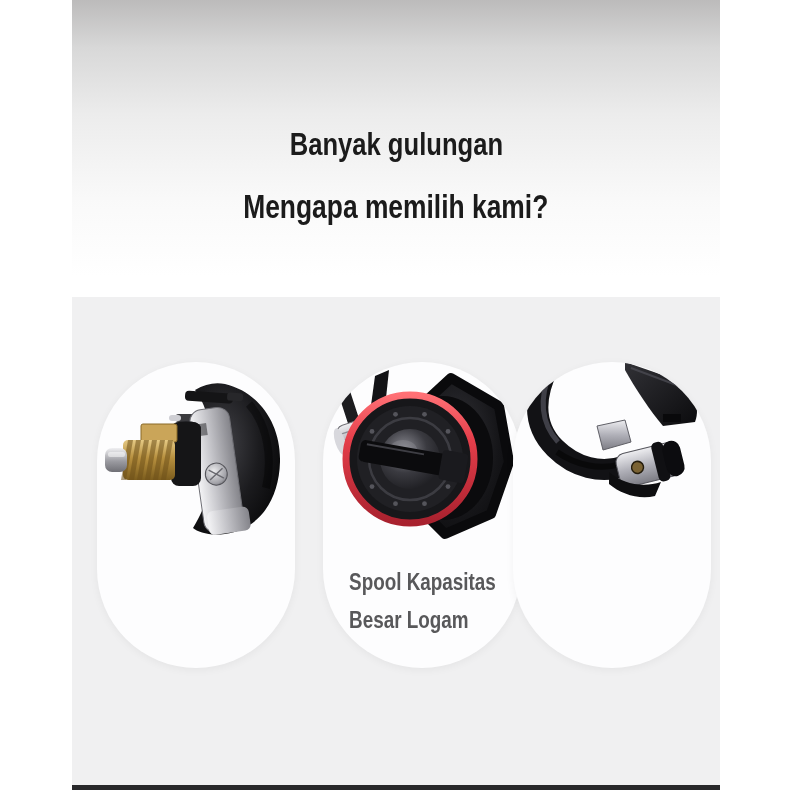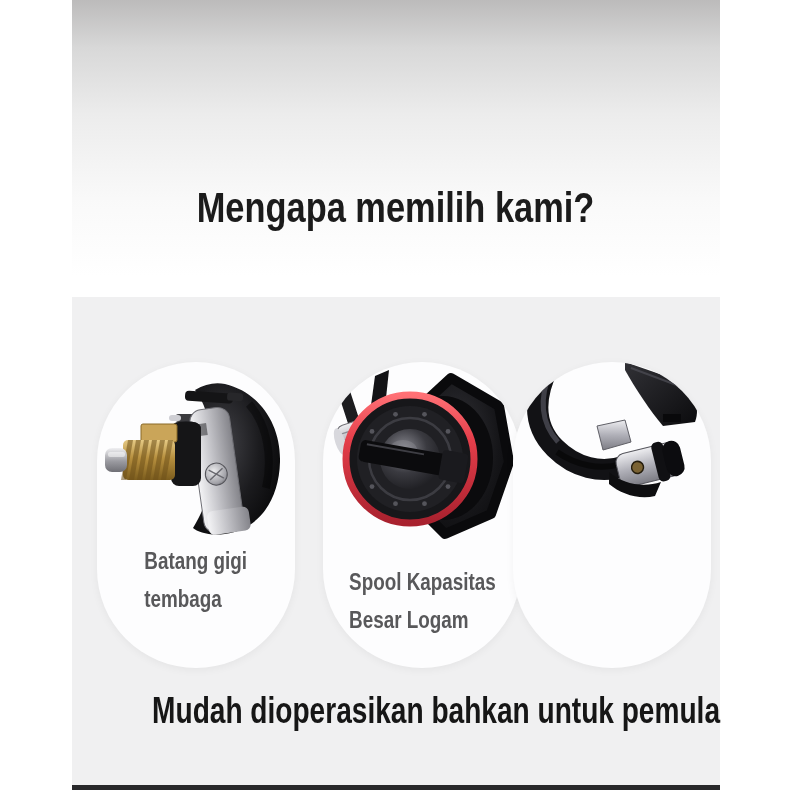--- a/index.html
+++ b/index.html
@@ -3,21 +3,21 @@
 <meta charset="utf-8">
 <style>
   html,body{margin:0;padding:0;width:790px;height:790px;background:#ffffff;
     font-family:"Liberation Sans",sans-serif;overflow:hidden;}
   .stage{position:relative;width:790px;height:790px;background:#ffffff;}
   .banner{position:absolute;left:72px;top:0;width:648px;height:790px;background:#ffffff;}
   .top-fade{position:absolute;left:0;top:0;width:100%;height:300px;
     background:linear-gradient(180deg,#bcbbbb 0%,#d8d8d8 16%,#ececec 38%,#f9f9f9 66%,#ffffff 92%);}
   .title{position:absolute;left:0;width:100%;text-align:center;font-weight:bold;color:#1b1b1b;}
   .title1{top:126px;font-size:32px;line-height:36px;}
-  .title2{top:188px;font-size:43px;line-height:38px;}
+  .title2{top:188px;font-size:33px;line-height:38px;}
   .cond{display:inline-block;white-space:nowrap;transform:scaleX(0.80);transform-origin:center;}
   .panel{position:absolute;left:0;top:297px;width:648px;height:493px;background:#f0f0f1;}
   .bottom-bar{position:absolute;left:0;bottom:0;width:100%;height:5px;background:#28282a;}
   .card{position:absolute;top:65px;width:198px;height:306px;background:#fdfdfe;
     border-radius:99px;overflow:hidden;box-shadow:0 2px 8px rgba(0,0,0,0.05);}
   .card1{left:25px;} .card2{left:251px;} .card3{left:441px;}
   .photo{position:absolute;left:0;top:0;width:198px;height:190px;}
   .label-wrap{position:absolute;left:0;width:100%;text-align:center;}
   .card1 .label-wrap{top:180px;} .card2 .label-wrap{top:201px;} .card3 .label-wrap{top:198px;}
   .label{display:inline-block;text-align:left;white-space:nowrap;font-size:23px;font-weight:bold;
@@ -26,20 +26,23 @@
     font-size:36px;line-height:40px;font-weight:bold;color:#161616;}
   .footer-text .cond{transform:scaleX(0.78);}
 </style>
 </head>
 <body>
 
 <div class="stage">
   <div class="banner">
     <div class="top-fade"></div>
 
+    <div class="title title1">
+      <span class="cond">Banyak gulungan</span>
+    </div>
     <div class="title title2">
       <span class="cond">Mengapa memilih kami?</span>
     </div>
 
     <div class="panel">
 
       <div class="card card1">
         <svg class="photo" viewBox="0 0 198 190">
           <defs>
             <radialGradient id="gHouse" cx="0.35" cy="0.4" r="0.75">
@@ -90,26 +93,20 @@
           <rect x="26" y="78" width="52" height="40" rx="5" fill="url(#gBrass)"></rect>
           <path d="M31,78 l5,0 l-7,40 l-5,0 Z" fill="#6d511a" opacity="0.55"></path>
           <path d="M39,78 l5,0 l-7,40 l-5,0 Z" fill="#6d511a" opacity="0.55"></path>
           <path d="M47,78 l5,0 l-7,40 l-5,0 Z" fill="#6d511a" opacity="0.55"></path>
           <path d="M55,78 l5,0 l-7,40 l-5,0 Z" fill="#6d511a" opacity="0.55"></path>
           <path d="M63,78 l5,0 l-7,40 l-5,0 Z" fill="#6d511a" opacity="0.55"></path>
           <path d="M71,78 l5,0 l-7,40 l-5,0 Z" fill="#6d511a" opacity="0.55"></path>
           <rect x="8" y="86" width="22" height="24" rx="7" fill="url(#gRod)"></rect>
           <rect x="11" y="90" width="17" height="5" rx="2" fill="#ffffff" opacity="0.5"></rect>
         </svg>
-        <div class="label-wrap">
-          <div class="label">
-            <div>Batang gigi</div>
-            <div>tembaga</div>
-          </div>
-        </div>
       </div>
 
       <div class="card card2">
         <svg class="photo" viewBox="0 0 198 190">
           <defs>
             <radialGradient id="gHex" cx="0.4" cy="0.4" r="0.8">
               <stop offset="0" stop-color="#333338"></stop>
                 <stop offset="0.6" stop-color="#151518"></stop>
                 <stop offset="1" stop-color="#08080a"></stop>
             </radialGradient>
@@ -192,19 +189,16 @@
           <g transform="rotate(-14 134 102)">
             <rect x="104" y="86" width="62" height="34" rx="9" fill="url(#gSil3)" stroke="#55555c" stroke-width="1"></rect>
             <rect x="142" y="83" width="12" height="40" rx="5" fill="#101013"></rect>
             <rect x="152" y="85" width="18" height="36" rx="9" fill="#0c0c0f"></rect>
             <circle cx="124" cy="103" r="6" fill="#7a6233" stroke="#241c0c" stroke-width="1.5"></circle>
           </g>
           <path d="M96,110 C110,122 130,126 148,120 L142,134 C126,138 108,132 96,122 Z" fill="#0e0e10"></path>
         </svg>
       </div>
 
-      <div class="footer-text">
-        <span class="cond">Mudah dioperasikan bahkan untuk pemula</span>
-      </div>
       <div class="bottom-bar"></div>
     </div>
   </div>
 </div>
 
 </body></html>

